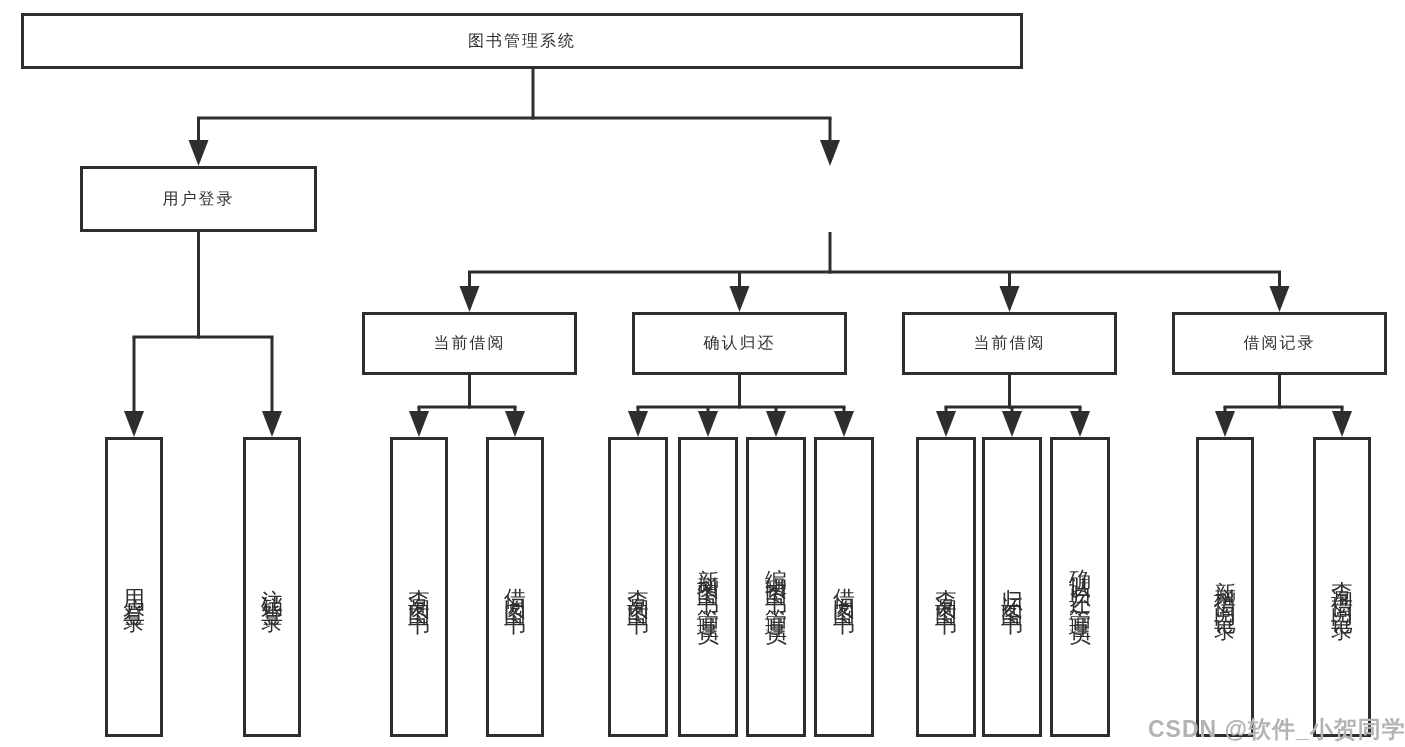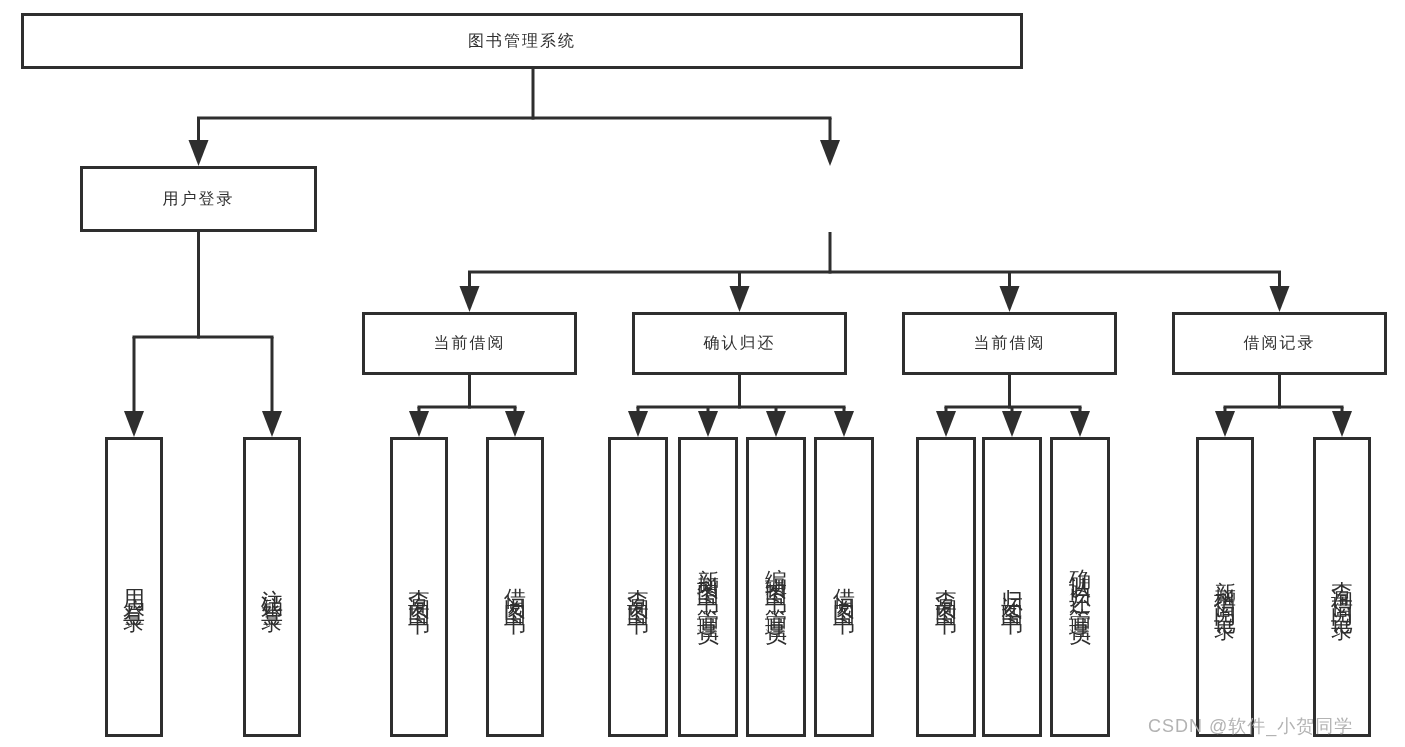--- a/index.html
+++ b/index.html
@@ -30,25 +30,26 @@
     writing-mode: vertical-rl;
     text-orientation: mixed;
     font-size: 22px;
     letter-spacing: 8px;
     line-height: 1;
   }
   .watermark {
     position: absolute;
     left: 1148px;
     top: 714px;
-    font-size: 18px;
+    font-size: 23px;
     letter-spacing: 1px;
     color: var(--wm, #b3b3b3);
     white-space: nowrap;
     z-index: 5;
+    font-weight: bold;
   }
 </style>
 </head>
 <body>
 
 <div class="canvas">
 
   <svg class="connectors" width="1405" height="747" aria-hidden="true">
     <g>
       <line x1="533" y1="69" x2="533" y2="119.5"></line>

